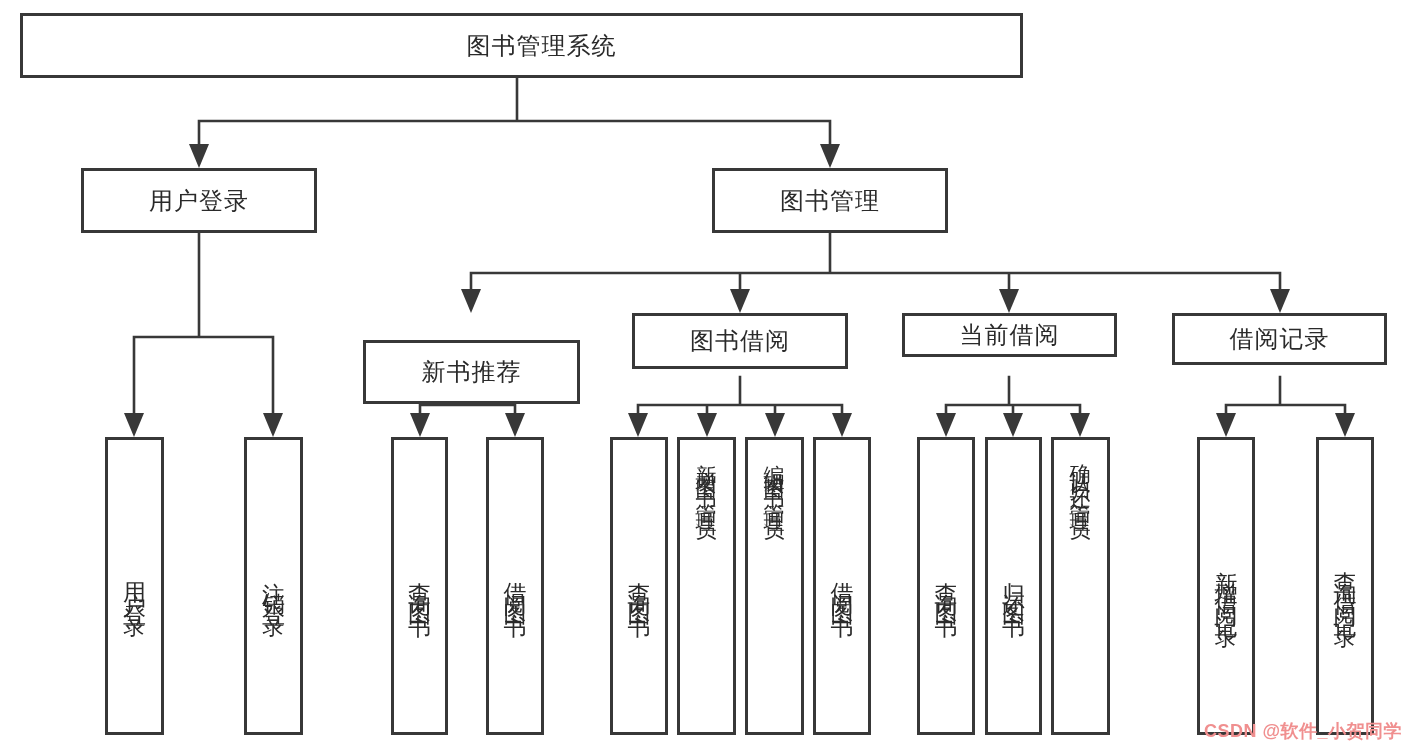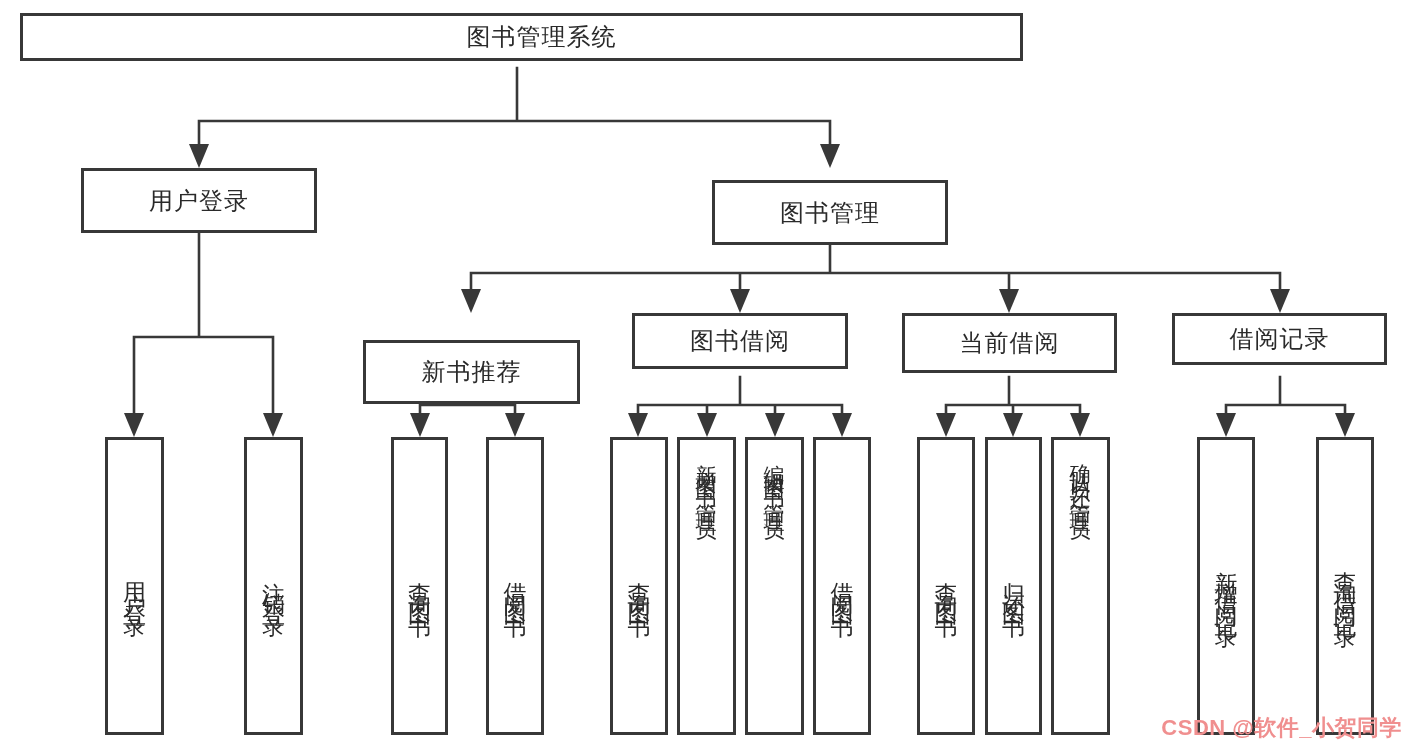--- a/index.html
+++ b/index.html
@@ -30,21 +30,21 @@
     line-height:1;
   }
   .v.long{
     font-size:21px;letter-spacing:8px;
     justify-content:flex-start;
     padding-top:7px;
   }
   .watermark{
     position:absolute;right:3px;bottom:4px;
     z-index:3;
-    font-size:22px;font-weight:600;
+    font-size:18px;font-weight:600;
     color:#f08f8f;
     letter-spacing:0.5px;
   }
 </style>
 </head>
 <body>
 
 <div class="stage">
 
   <svg class="wires" width="1405" height="747" viewBox="0 0 1405 747">
@@ -80,28 +80,28 @@
       <polygon points="765,413 785,413 775,437"></polygon>
       <polygon points="832,413 852,413 842,437"></polygon>
       <polygon points="936,413 956,413 946,437"></polygon>
       <polygon points="1003,413 1023,413 1013,437"></polygon>
       <polygon points="1070,413 1090,413 1080,437"></polygon>
       <polygon points="1216,413 1236,413 1226,437"></polygon>
       <polygon points="1335,413 1355,413 1345,437"></polygon>
     </g>
   </svg>
 
-  <div class="node h" style="left:20px;top:13px;width:1003px;height:48px;padding-left:40px;">图书管理系统</div>
+  <div class="node h" style="left:20px;top:13px;width:1003px;height:65px;padding-left:40px;">图书管理系统</div>
 
   <div class="node h" style="left:81px;top:168px;width:236px;height:65px;">用户登录</div>
-  <div class="node h" style="left:712px;top:168px;width:236px;height:65px;margin-top:12px;">图书管理</div>
+  <div class="node h" style="left:712px;top:168px;width:236px;height:65px;">图书管理</div>
 
   <div class="node h" style="left:363px;top:313px;width:217px;height:64px;margin-top:27px;">新书推荐</div>
   <div class="node h" style="left:632px;top:313px;width:216px;height:56px;">图书借阅</div>
-  <div class="node h" style="left:902px;top:313px;width:215px;height:60px;">当前借阅</div>
+  <div class="node h" style="left:902px;top:313px;width:215px;height:44px;">当前借阅</div>
   <div class="node h" style="left:1172px;top:313px;width:215px;height:52px;">借阅记录</div>
 
   <div class="node v" style="left:105px;width:59px;">用户登录</div>
   <div class="node v" style="left:244px;width:59px;">注销登录</div>
 
   <div class="node v" style="left:391px;width:57px;">查询图书</div>
   <div class="node v" style="left:486px;width:58px;">借阅图书</div>
 
   <div class="node v" style="left:610px;width:58px;">查询图书</div>
   <div class="node v long" style="left:677px;width:59px;">新增图书（管理员）</div>

